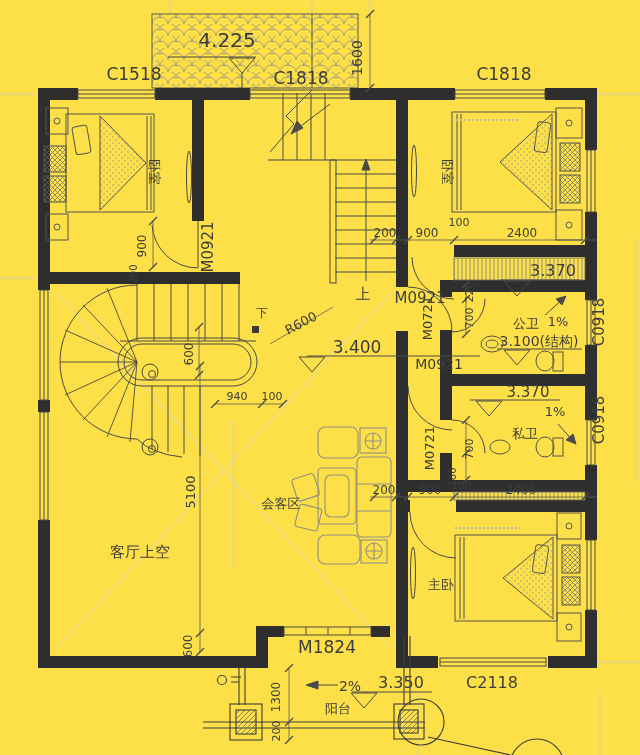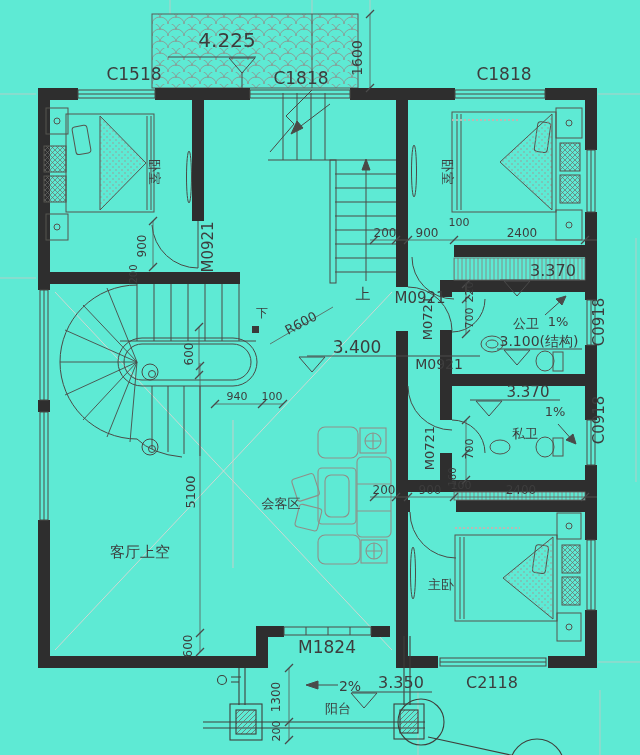--- a/index.html
+++ b/index.html
@@ -1,16 +1,16 @@
 <!DOCTYPE html>
 <html><head>
 <meta charset="utf-8">
 <style>
   html,body{margin:0;padding:0;background:#e8e8e6;}
-  .canvas{position:relative;width:640px;height:755px;background:#5eead4;overflow:hidden;
+  .canvas{position:relative;width:640px;height:755px;background:#fde047;overflow:hidden;
           font-family:"DejaVu Sans",sans-serif;}
   svg{position:absolute;left:0;top:0;}
   svg text{fill:#3d3d3d;font-family:"DejaVu Sans",sans-serif;}
   .watermark{position:absolute;left:106px;top:312px;width:440px;height:110px;
              font-size:96px;line-height:104px;letter-spacing:8px;white-space:nowrap;
              color:#d4322c;opacity:0.82;font-family:"DejaVu Serif",serif;z-index:5;}
 </style>
 </head>
 <body>
 

